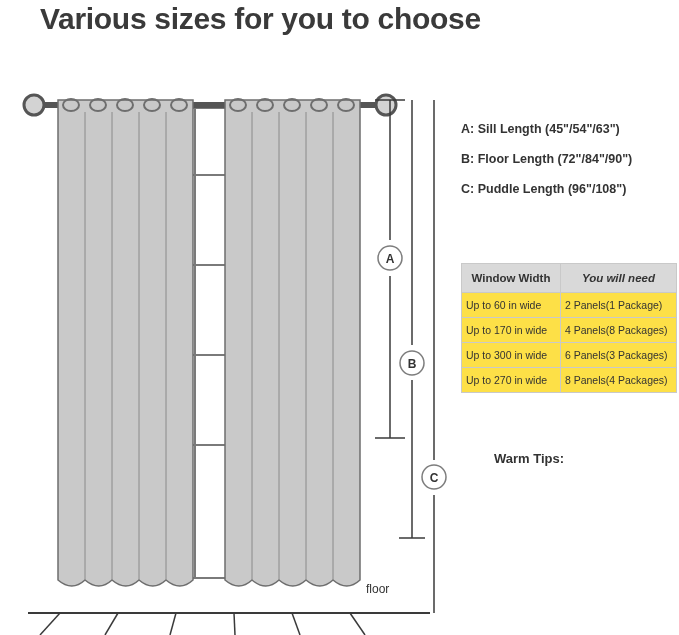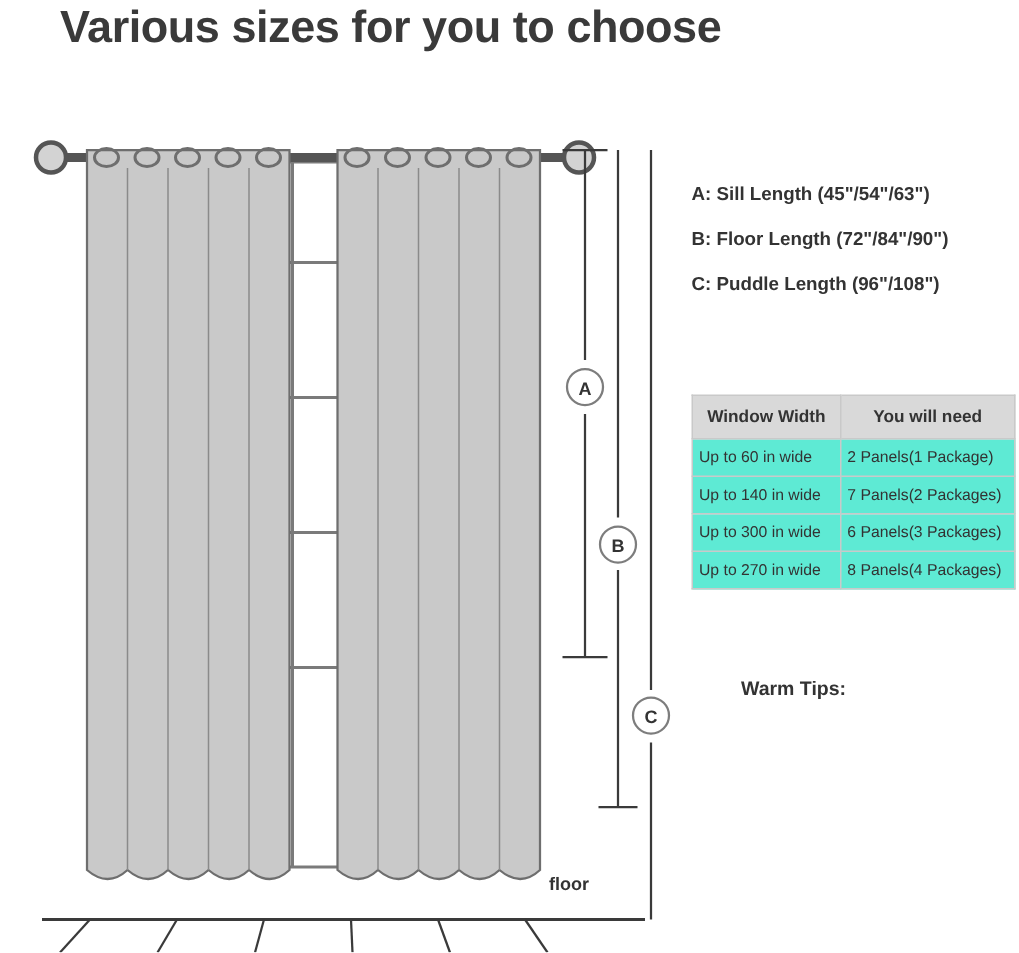--- a/index.html
+++ b/index.html
@@ -72,24 +72,24 @@
     padding: 6px 4px;
     font-weight: normal;
   }
   .table thead th {
     background: #d9d9d9;
     font-weight: bold;
     font-size: 11.5px;
     padding: 8px 4px;
   }
   .table tbody td {
-    background: #5eead4;
+    background: #fde047;
   }
   .table .col-a { width: 46%; }
-  .table .col-b { width: 54%; }
+  .table .col-b { width: 54%; font-style: italic; }
 
   
   .tips {
     position: absolute;
     left: 466px;
     top: 451px;
     width: 212px;
     margin-left: 28px;
   }
   .tips-title {
@@ -112,21 +112,21 @@
     left: 0;
     top: -1px;
     font-size: 13px;
     color: #333;
   }
   .floor-label {
     position: absolute;
     left: 366px;
     top: 582px;
     font-size: 12px;
-    font-weight: bold;
+    font-weight: normal;
     color: #333;
   }
 </style>
 </head>
 <body>
 
 <div id="page">
 
   <div class="title">Various sizes for you to choose</div>
 
@@ -232,22 +232,22 @@
         <th class="col-a">Window Width</th>
         <th class="col-b">You will need</th>
       </tr>
     </thead>
     <tbody>
       <tr>
         <td>Up to 60 in wide</td>
         <td>2 Panels(1 Package)</td>
       </tr>
       <tr>
-        <td>Up to 140 in wide</td>
-        <td>7 Panels(2 Packages)</td>
+        <td>Up to 170 in wide</td>
+        <td>4 Panels(8 Packages)</td>
       </tr>
       <tr>
         <td>Up to 300 in wide</td>
         <td>6 Panels(3 Packages)</td>
       </tr>
       <tr>
         <td>Up to 270 in wide</td>
         <td>8 Panels(4 Packages)</td>
       </tr>
     </tbody>

